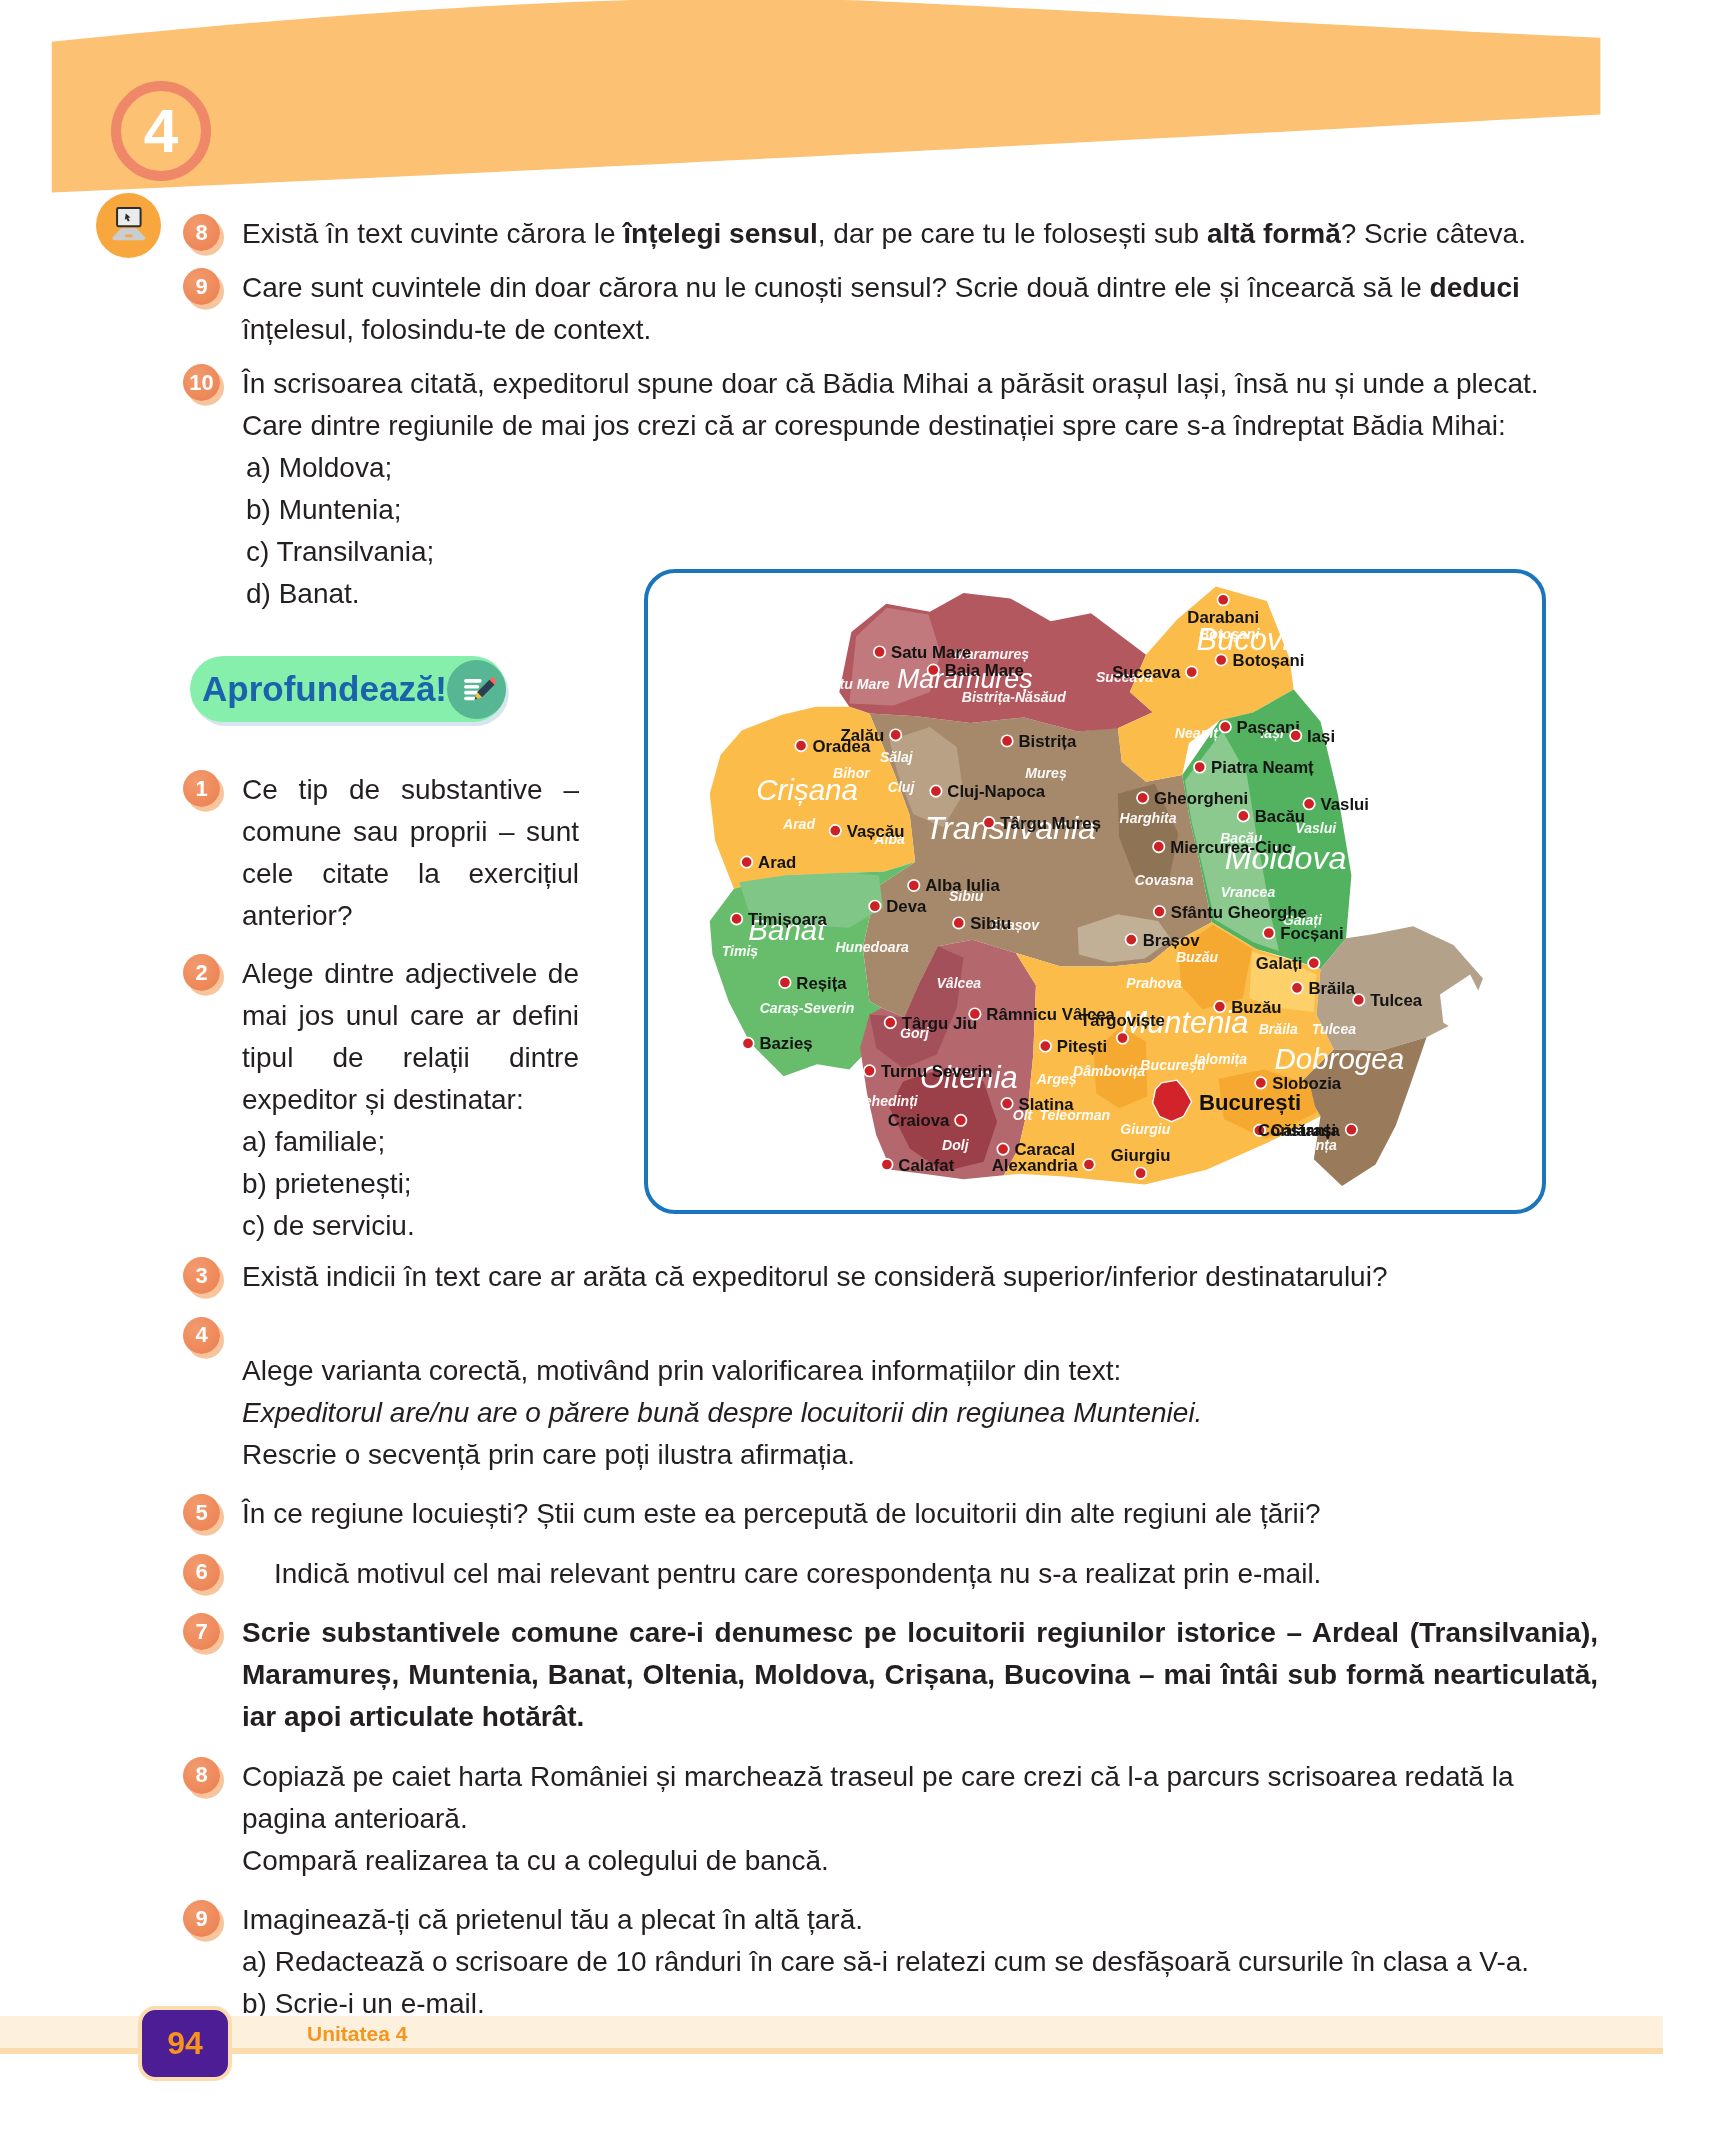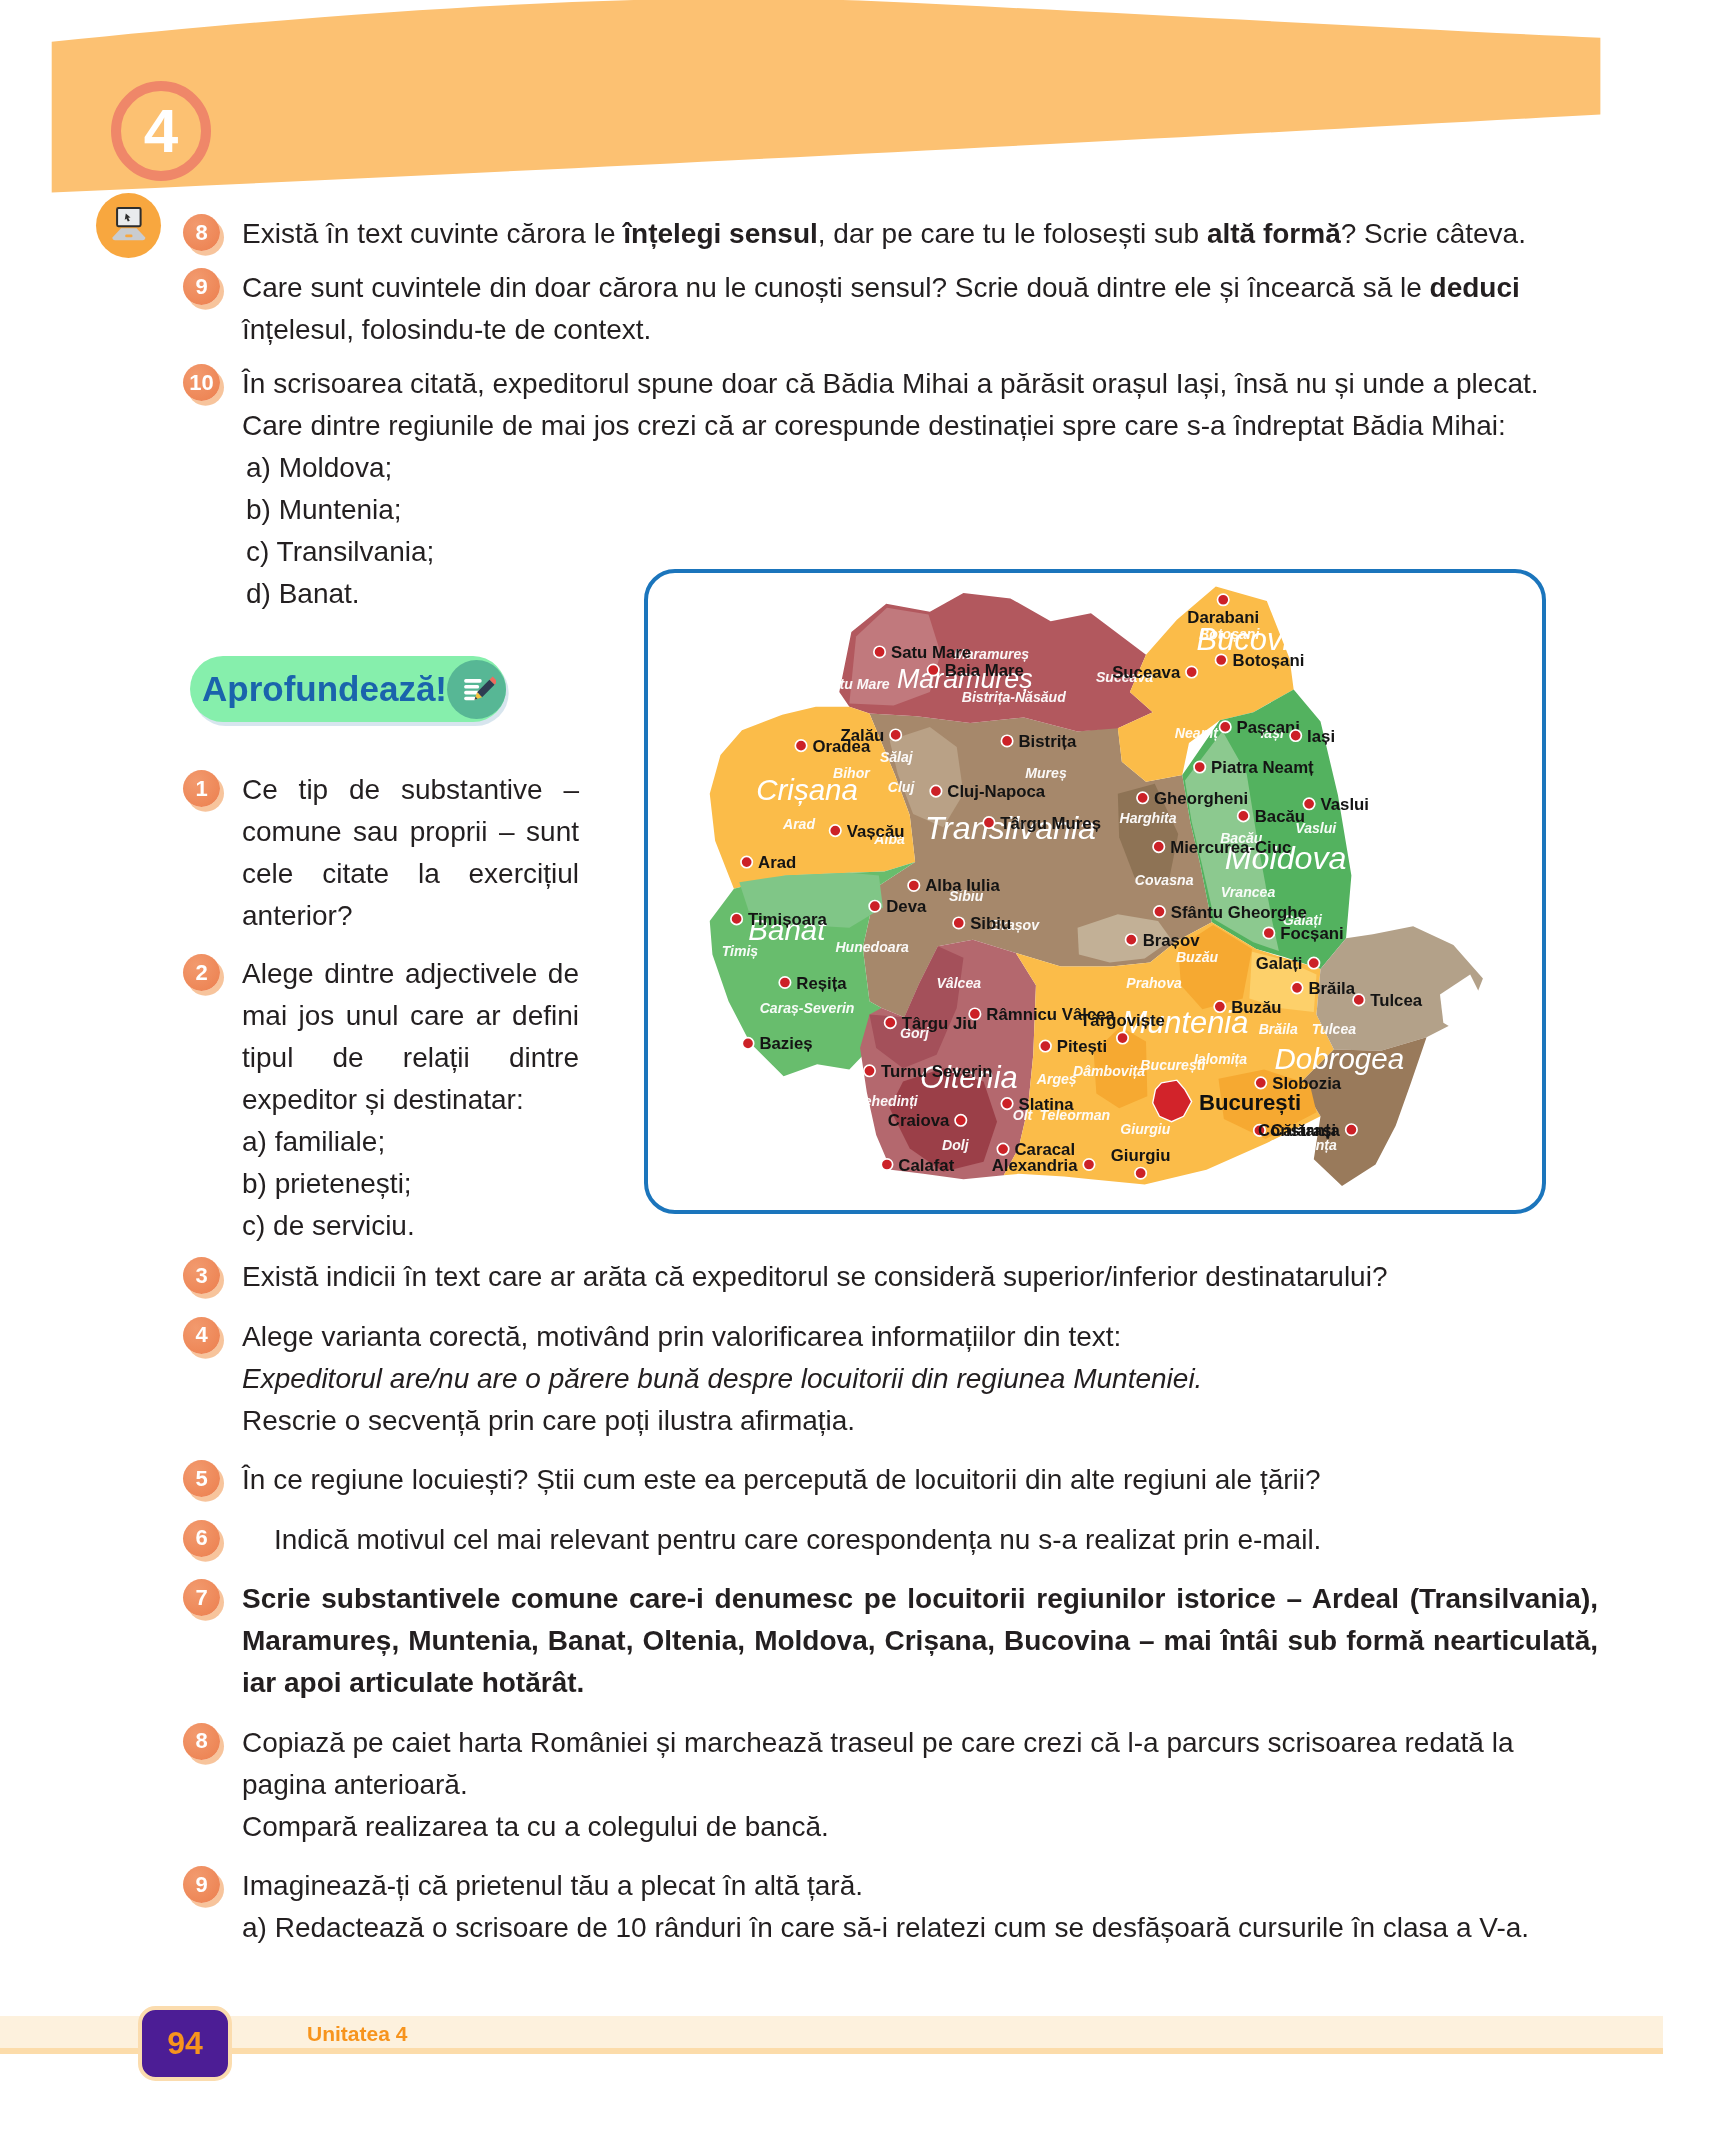--- a/index.html
+++ b/index.html
@@ -324,21 +324,21 @@
 
   <div id="bottom-exercises">
       <div class="ex-row">
         <div class="num-bubble">3</div>
         <div style="width: 1356px;">
           <div class="ex-text">Există indicii în text care ar arăta că expeditorul se consideră superior/inferior destinatarului?</div>
         </div>
       </div>
       <div class="ex-row">
         <div class="num-bubble">4</div>
-        <div style="width: 1356px;">
+        <div style="width: 1356px; margin-top: 34px;">
           <div class="ex-text">Alege varianta corectă, motivând prin valorificarea informațiilor din text:</div>
           <div class="ex-text line-italic">Expeditorul are/nu are o părere bună despre locuitorii din regiunea Munteniei.</div>
           <div class="ex-text">Rescrie o secvență prin care poți ilustra afirmația.</div>
         </div>
       </div>
       <div class="ex-row">
         <div class="num-bubble">5</div>
         <div style="width: 1356px;">
           <div class="ex-text">În ce regiune locuiești? Știi cum este ea percepută de locuitorii din alte regiuni ale țării?</div>
         </div>
@@ -360,20 +360,21 @@
         <div style="width: 1356px;">
           <div class="ex-text">Copiază pe caiet harta României și marchează traseul pe care crezi că l-a parcurs scrisoarea redată la pagina anterioară.</div>
           <div class="ex-text">Compară realizarea ta cu a colegului de bancă.</div>
         </div>
       </div>
       <div class="ex-row">
         <div class="num-bubble">9</div>
         <div style="width: 1356px;">
           <div class="ex-text">Imaginează-ți că prietenul tău a plecat în altă țară.</div>
           <div class="ex-text">a)  Redactează o scrisoare de 10 rânduri în care să-i relatezi cum se desfășoară cursurile în clasa a V-a.</div>
+          <div class="ex-text">b)  Scrie-i un e-mail.</div>
         </div>
       </div>
     </div>
 
   <div class="footer-bar"></div>
   <div class="page-badge">
     <span>94</span>
   </div>
   <div class="footer-unit">Unitatea 4</div>
 

